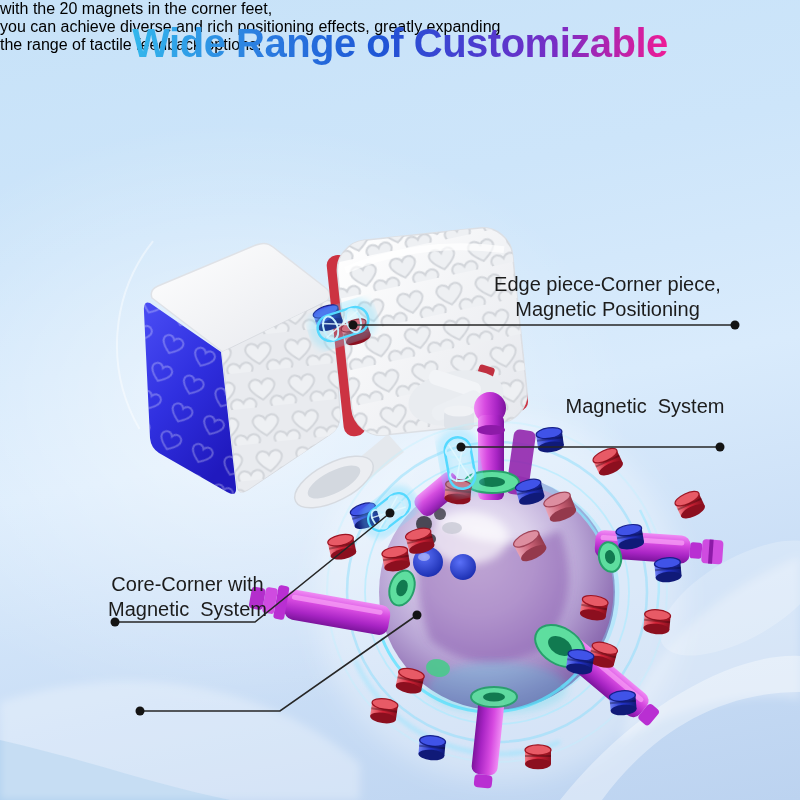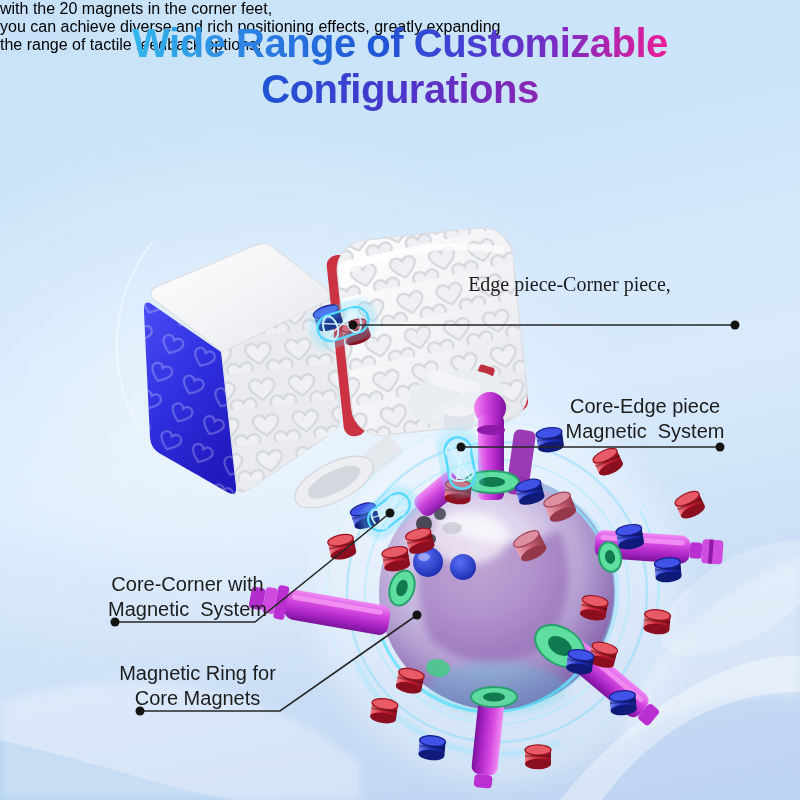--- a/index.html
+++ b/index.html
@@ -18,21 +18,21 @@
   .title .g1{background-image:linear-gradient(90deg,#33b7ec 0%,#2b7de0 24%,#1e56d6 46%,#4a3cd0 64%,#7c2cc4 80%,#ef1b95 100%);
              -webkit-background-clip:text;background-clip:text;}
   .title .g2{background-image:linear-gradient(90deg,#1d55d4 0%,#4637cc 45%,#7c28b8 88%,#8d27b0 100%);
              -webkit-background-clip:text;background-clip:text;}
   
   .intro{position:absolute;top:117px;left:0;width:100%;text-align:center;margin:0;
          font-size:19.5px;line-height:26.5px;color:#1e1e1e;}
   
   .callout{position:absolute;text-align:center;font-size:20px;line-height:25px;color:#1c1c1c;}
   .callout div{white-space:pre;}
-  .c1{left:412px;top:272px;width:315px;font-family:Liberation Serif, serif;}
+  .c1{left:450px;top:272px;width:315px;}
   .c2{left:520px;top:394px;width:250px;}
   .c3{left:65px;top:572px;width:245px;}
   .c4{left:75px;top:661px;width:245px;}
 </style>
 </head>
 <body>
 
 <div class="stage">
 
   <svg class="art" viewBox="0 0 800 800" aria-hidden="true">
@@ -304,42 +304,37 @@
       <circle cx="115" cy="622" r="4.5" stroke="none"></circle>
         <circle cx="390" cy="513" r="4.5" stroke="none"></circle>
       <path d="M140 711 H280 L417 615" fill="none"></path>
       <circle cx="140" cy="711" r="4.5" stroke="none"></circle>
         <circle cx="417" cy="615" r="4.5" stroke="none"></circle>
     </g>
   </svg>
 
   <h1 class="title">
     <div><span class="grad g1">Wide Range of Customizable</span></div>
-    <div><span class="grad g2">Configurations</span></div>
   </h1>
 
   <p class="intro">
     </p>
     <div>with the 20 magnets in the corner feet,</div>
     <div>you can achieve diverse and rich positioning effects, greatly expanding</div>
     <div>the range of tactile feedback options!</div>
   <p></p>
 
   <div class="callout c1">
     <div>Edge piece-Corner piece,</div>
+    <div>Magnetic Positioning</div>
   </div>
 
   <div class="callout c2">
-    <div>Core-Edge piece</div>
     <div>Magnetic  System</div>
   </div>
 
   <div class="callout c3">
     <div>Core-Corner with</div>
     <div>Magnetic  System</div>
   </div>
 
-  <div class="callout c4">
-    <div>Magnetic Ring for</div>
-    <div>Core Magnets</div>
-  </div>
 
 </div>
 
 </body></html>

